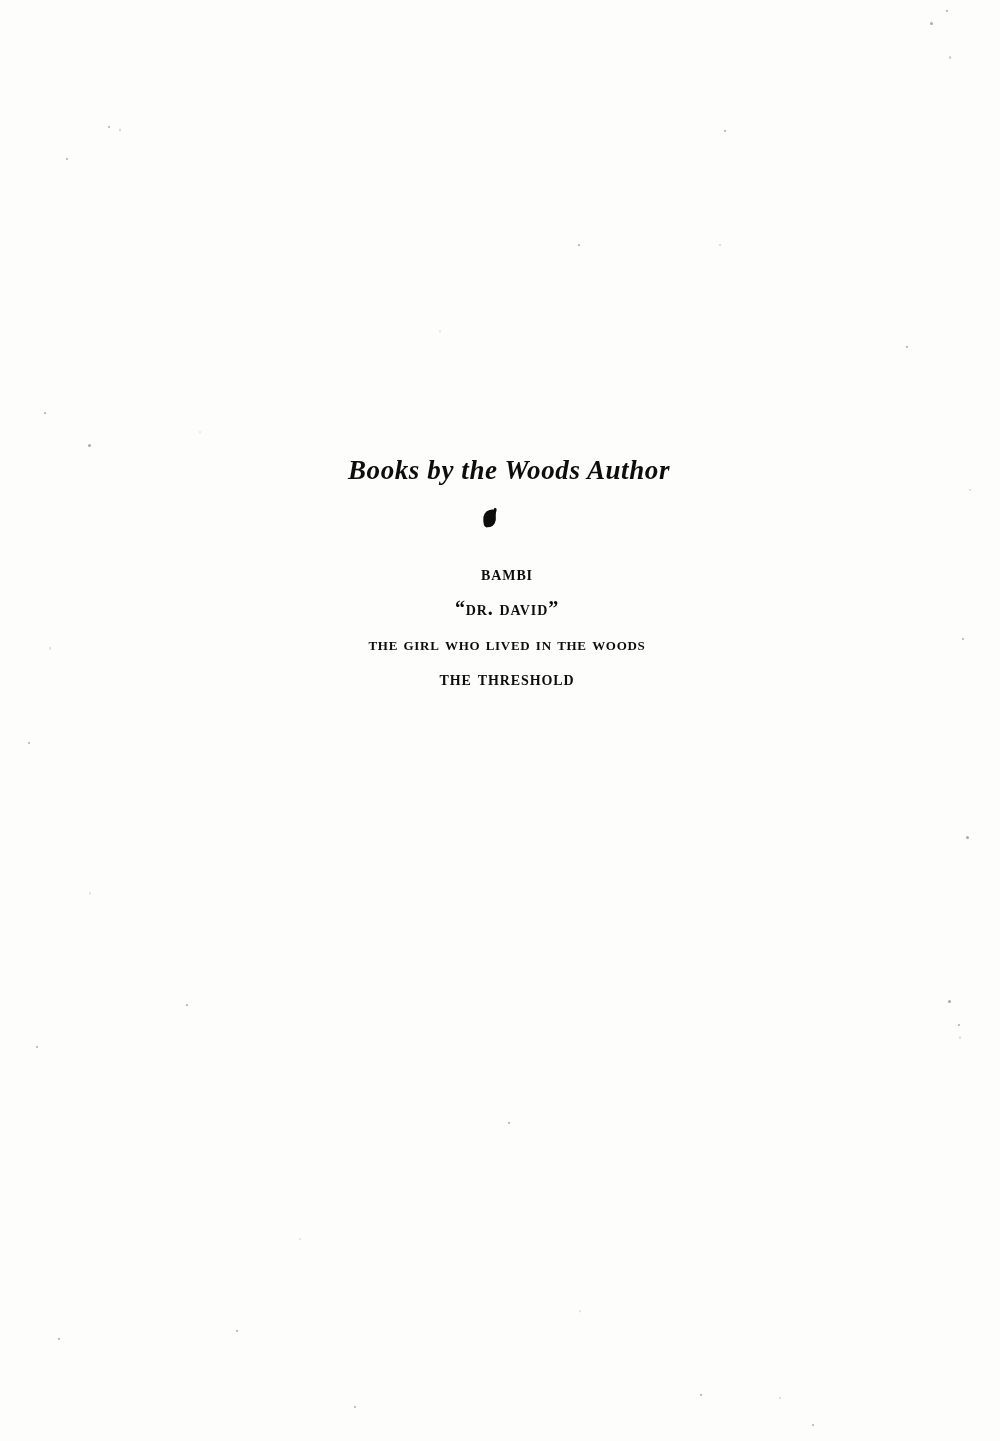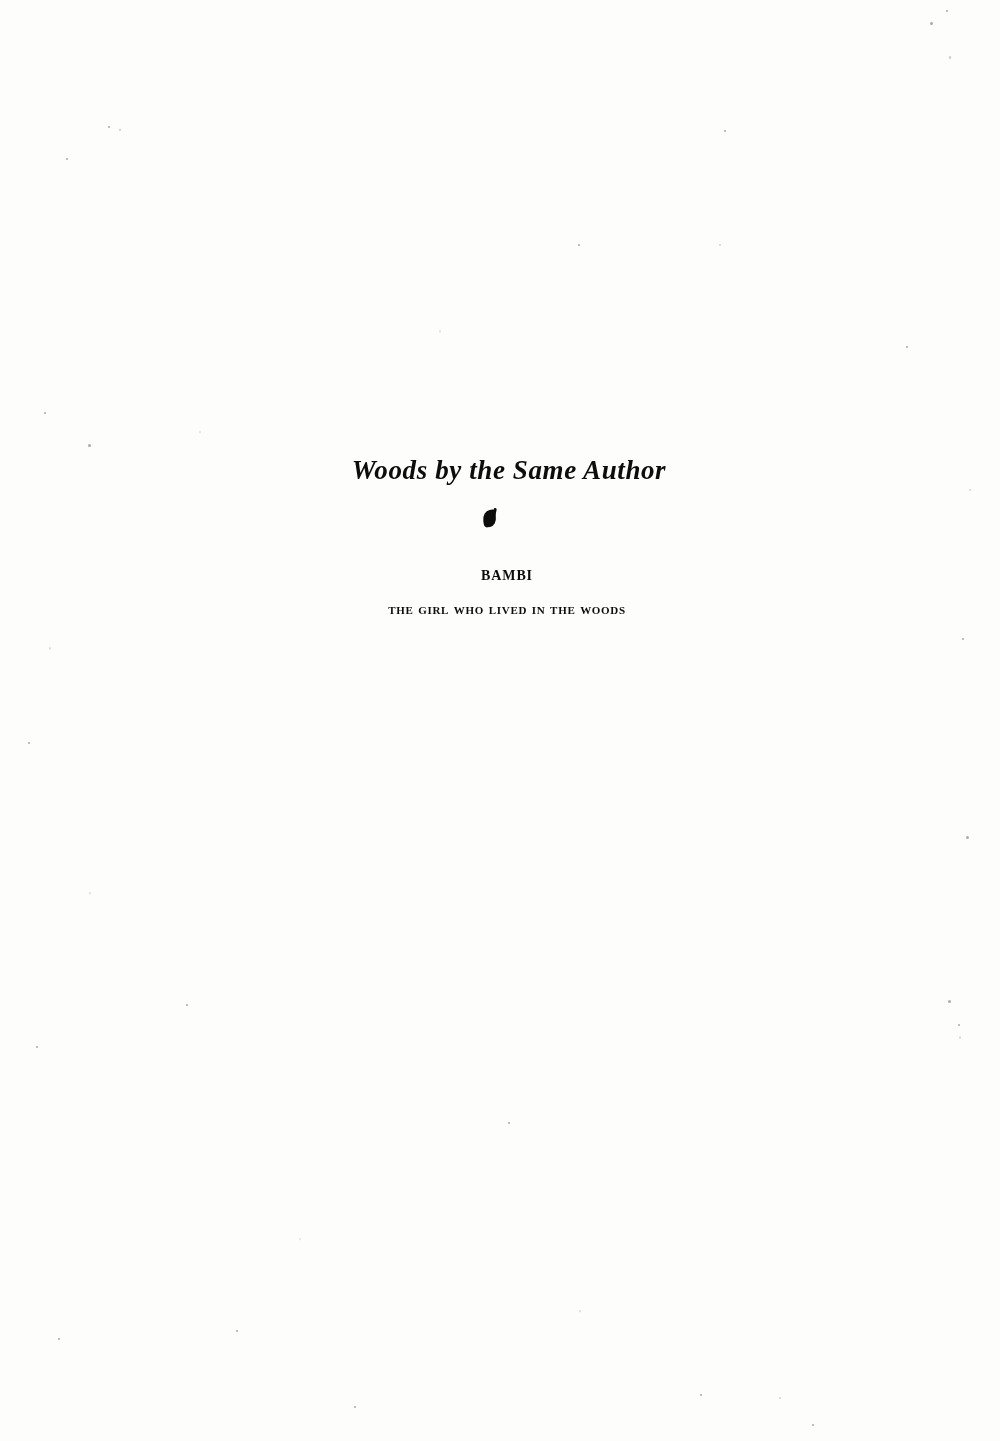--- a/index.html
+++ b/index.html
@@ -102,21 +102,21 @@
     font-size: 20px;
     line-height: 35px;
     letter-spacing: .9px;
     font-variant: small-caps;
     text-transform: lowercase;
     color: #0d0d0b;
     white-space: nowrap;
   }
   .titles li.wide {
     letter-spacing: .7px;
-    font-size: 16px;
+    font-size: 19px;
   }
 </style>
 </head>
 <body>
 
 <div class="page">
 
   <div class="speck" style="left:88px;top:444px;width:3px;height:3px;"></div>
   <div class="speck" style="left:108px;top:126px;width:2px;height:2px;"></div>
   <div class="speck" style="left:66px;top:158px;width:2px;height:2px;"></div>
@@ -135,26 +135,28 @@
   <div class="speck" style="left:966px;top:836px;width:3px;height:3px;"></div>
   <div class="speck" style="left:930px;top:22px;width:3px;height:3px;"></div>
   <div class="speck" style="left:946px;top:10px;width:2px;height:2px;"></div>
   <div class="speck" style="left:700px;top:1394px;width:2px;height:2px;"></div>
   <div class="speck" style="left:812px;top:1424px;width:2px;height:2px;"></div>
   <div class="speck" style="left:508px;top:1122px;width:2px;height:2px;"></div>
   <div class="speck" style="left:186px;top:1004px;width:2px;height:2px;"></div>
 
   <div class="content">
 
-    <h1 class="booklist-heading">Woods by the Same Author</h1>
+    <h1 class="booklist-heading">Books by the Woods Author</h1>
 
     <div class="ornament">
       <span class="leaf"></span>
       <span class="stem"></span>
     </div>
 
     <ul class="titles">
       <li>Bambi</li>
+      <li>“Dr. David”</li>
       <li class="wide">The Girl Who Lived in the Woods</li>
+      <li>The Threshold</li>
     </ul>
 
   </div>
 </div>
 
 </body></html>

